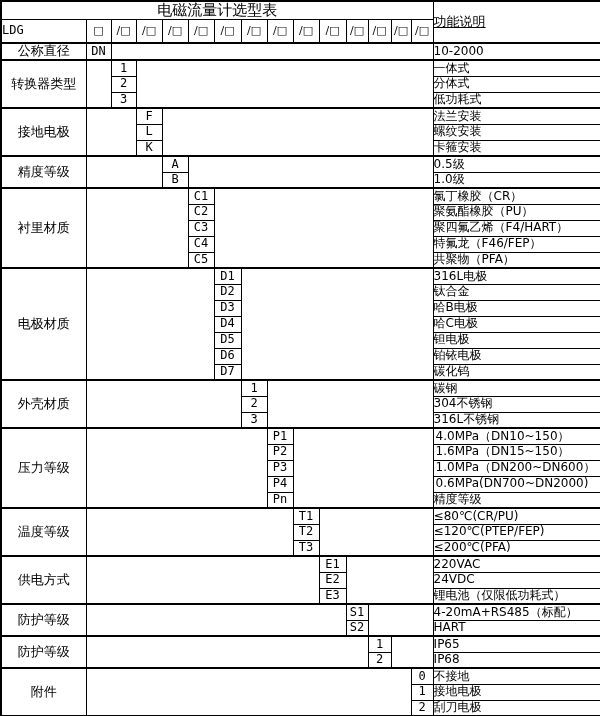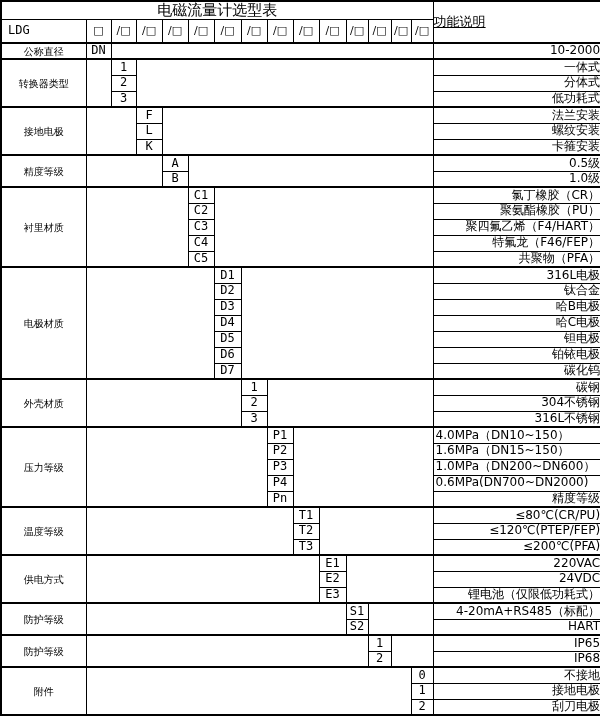--- a/index.html
+++ b/index.html
@@ -2,25 +2,25 @@
 <html><head>
 <meta charset="utf-8">
 <style>
   html,body{margin:0;padding:0;background:#fff;}
   body{width:600px;height:716px;font-family:"DejaVu Sans","Liberation Sans",sans-serif;color:#000;}
   table.sel{width:600px;height:716px;border-collapse:collapse;table-layout:fixed;border:2px solid #000;background:#fff;}
   td{border:1px solid #000;padding:0;overflow:hidden;white-space:nowrap;font-size:12px;line-height:1.15;}
   tr.group-start > td{border-top:2px solid #000;}
   td.title-cell{text-align:center;font-size:15px;height:15px;}
   td.func-header{text-align:left;font-size:13px;text-decoration:underline;}
-  td.model-prefix{text-align:left;padding-left:6px;font-family:"DejaVu Sans Mono",monospace;font-size:12px;height:22px;}
+  td.model-prefix{text-align:left;font-family:"DejaVu Sans Mono",monospace;font-size:12px;height:22px;}
   td.box-cell{text-align:center;font-size:11px;font-family:"DejaVu Sans",sans-serif;padding:0;}
-  td.cat-label{text-align:center;font-size:10px;}
+  td.cat-label{text-align:center;font-size:13px;}
   td.code{text-align:center;font-family:"DejaVu Sans Mono",monospace;font-size:12px;margin-top:20px;}
-  td.desc{text-align:right;}
+  td.desc{text-align:left;}
   td.desc.left{text-align:left;padding-left:2px;}
   td.spacer{border-top-width:inherit;}
   tr.body-row{height:16px;}
 </style>
 </head>
 <body>
 
 <table class="sel">
   <colgroup>
     <col style="width:85px">

